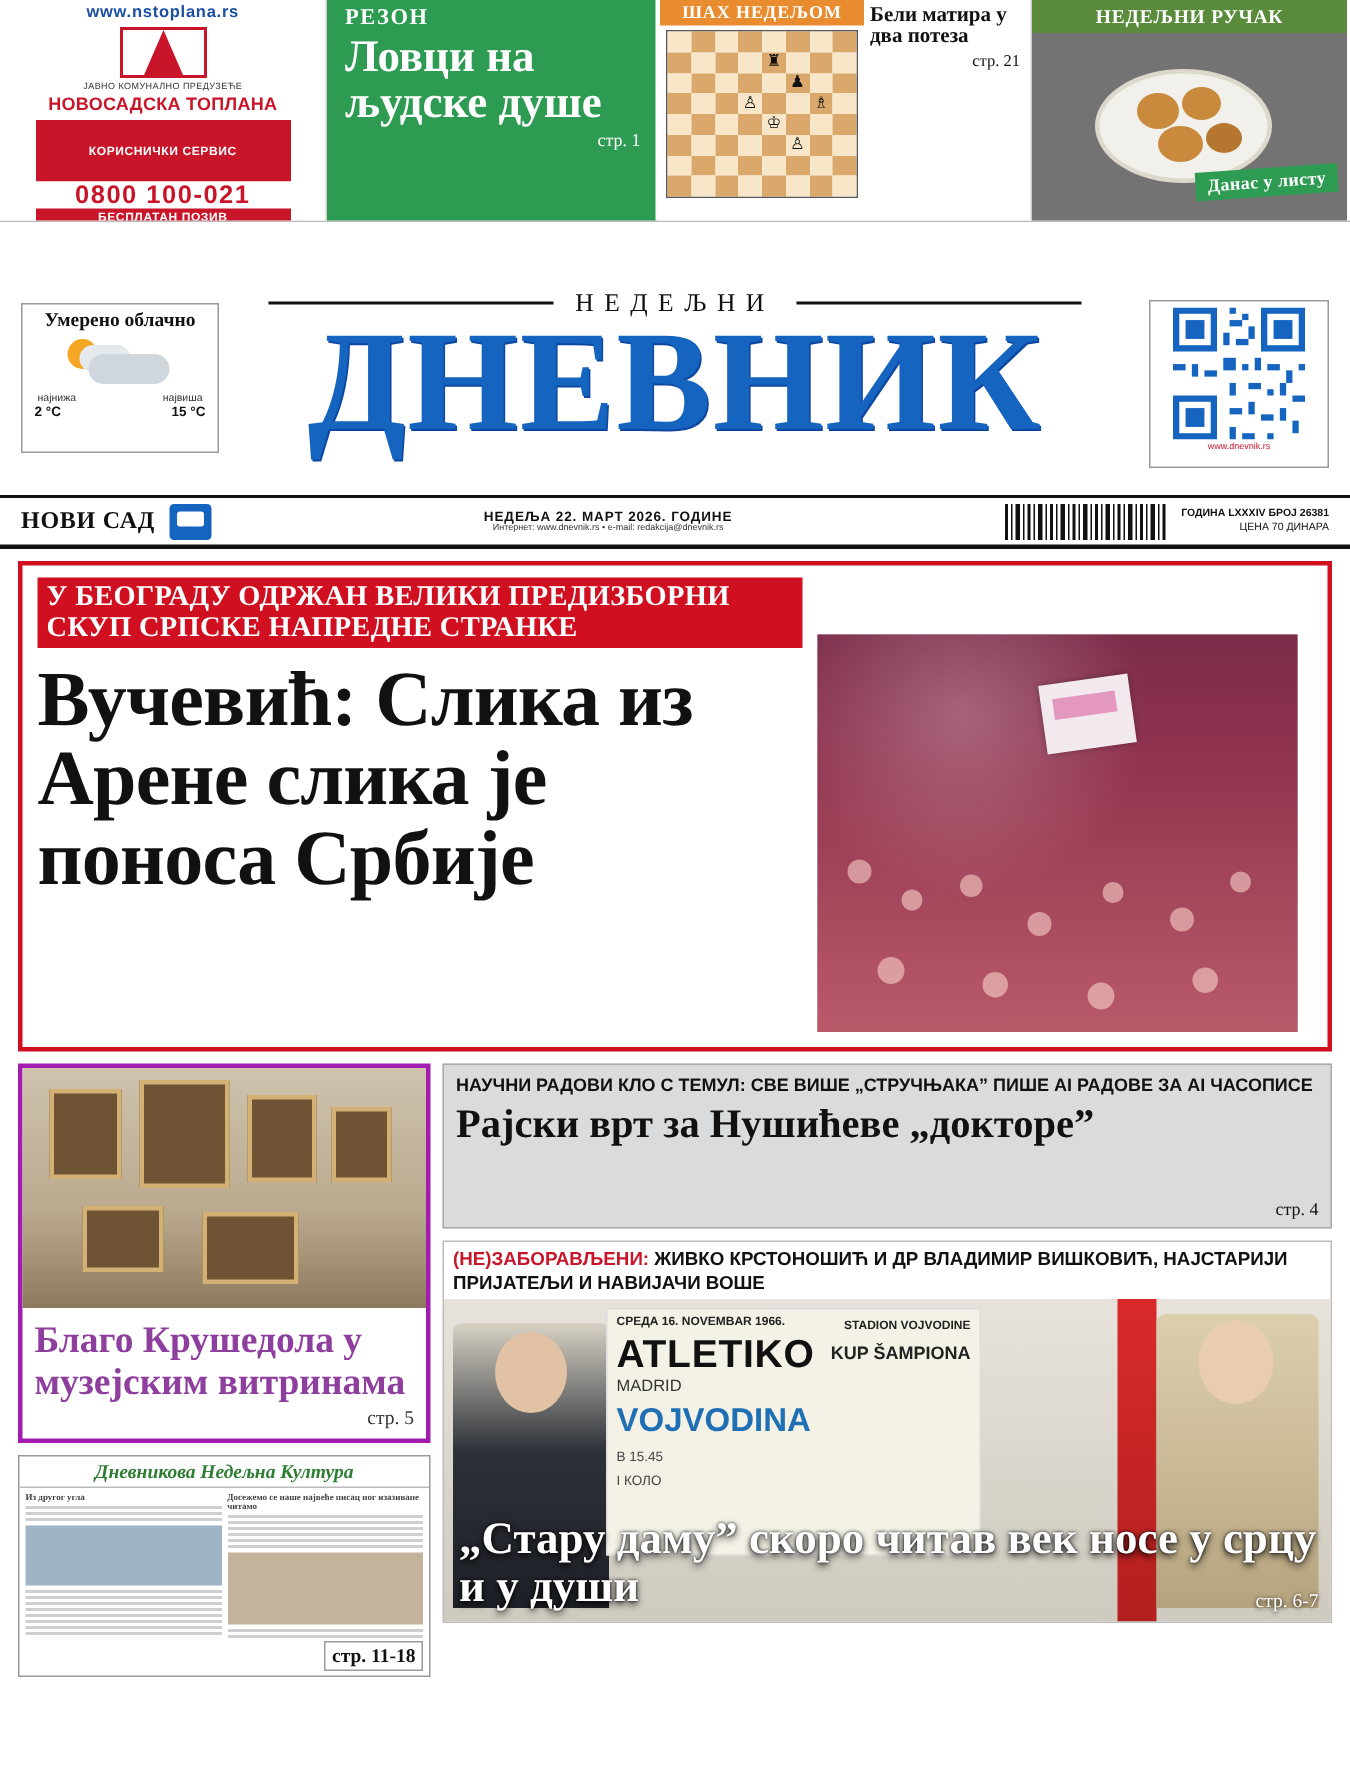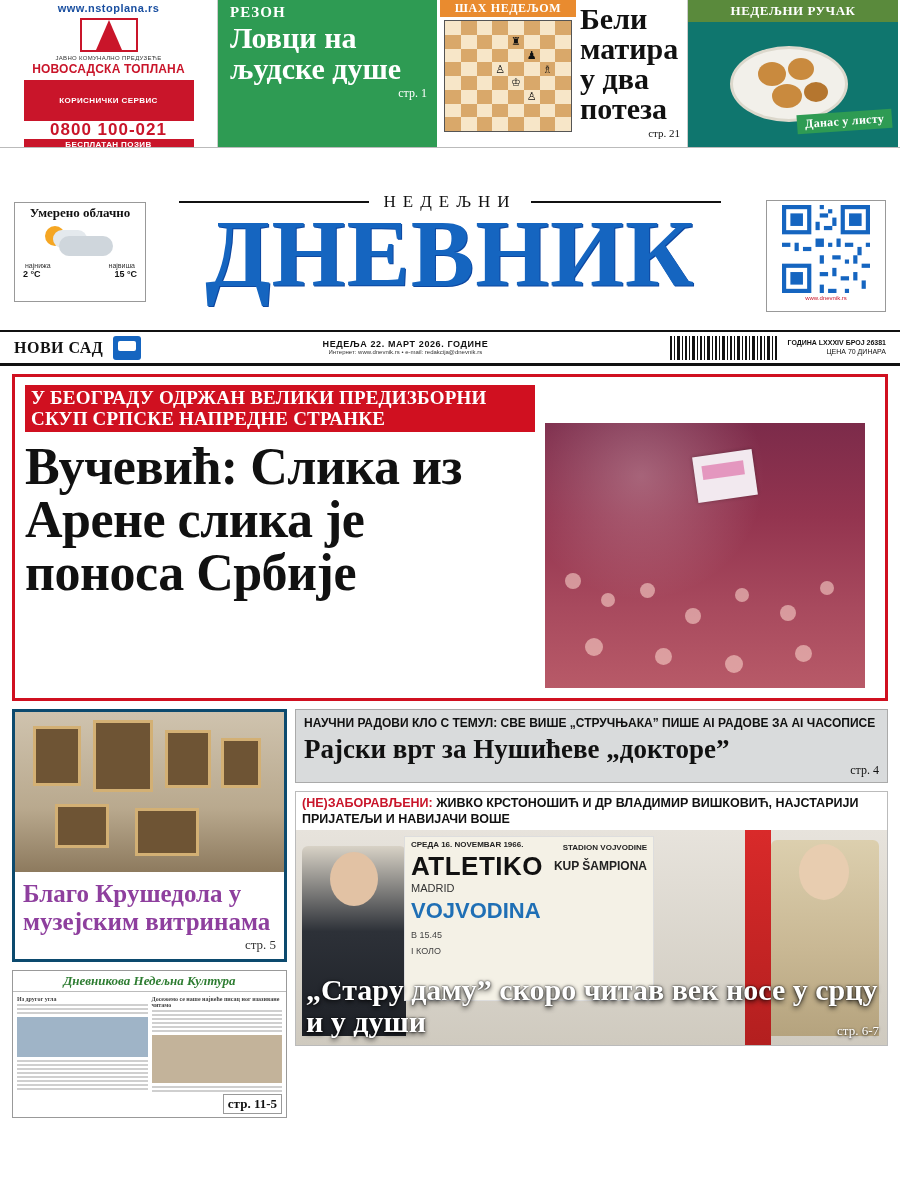--- a/index.html
+++ b/index.html
@@ -99,26 +99,26 @@
   .board {
     width: 128px; height: 112px; margin: 3px auto 0;
     border: 1px solid #555;
     display: grid; grid-template-columns: repeat(8, 1fr); grid-template-rows: repeat(8, 1fr);
   }
   .sq-l { background: #f7e6c8; }
   .sq-d { background: #d9a86a; }
   .pc { display: flex; align-items: center; justify-content: center; font-size: 11px; line-height: 1; }
   .chess-right { width: 106px; padding: 4px 4px 0 2px; }
   .chess-right .headline {
-    font-size: 30px; font-weight: bold; line-height: 1.0; color: #111;
+    font-size: 14px; font-weight: bold; line-height: 1.0; color: #111;
   }
   .chess-right .page { font-size: 11px; text-align: right; margin-top: 3px; }
 
   
-  .ts-food { width: 210px; position: relative; background: #0f766e; }
+  .ts-food { width: 210px; position: relative; background: #737373; }
   .food-band {
     position: absolute; top: 0; left: 0; right: 0; height: 22px;
     background: #5a8a3c; color: #fff;
     font-size: 13px; font-weight: bold; text-align: center; line-height: 22px;
     letter-spacing: .5px;
   }
   .food-plate {
     position: absolute; left: 42px; top: 46px; width: 118px; height: 76px;
     border-radius: 50%; background: #f2f0ea; border: 3px solid #dcd8cc;
   }
@@ -258,21 +258,21 @@
   .flag:after {
     content: ""; position: absolute; left: 8px; top: 10px; width: 42px; height: 14px;
     background: #c06; opacity: .35;
   }
 
   
   .row2 { display: flex; gap: 8px; margin-top: 8px; }
   .col-left { width: 275px; }
   .col-right { flex: 1; }
 
-  .museum-box { border: 3px solid #0c4a6e; }
+  .museum-box { border: 3px solid #a21caf; }
   .museum-photo {
     height: 160px; position: relative; overflow: hidden;
     background: linear-gradient(180deg,#cfc3ae 0%, #b9a98e 60%, #8d7a5e 100%);
   }
   .frame {
     position: absolute; background: #6e5434; border: 3px solid #d3b074;
   }
   .museum-title {
     font-size: 25px; font-weight: bold; color: #8e3f9e; line-height: 1.1;
     padding: 8px 8px 2px 8px;
@@ -297,21 +297,21 @@
   }
 
   .ai-box {
     border: 1px solid #aaa; background: #d9dbdc; padding: 6px 8px 4px 8px;
   }
   .ai-kicker {
     font-family: "Liberation Sans", sans-serif; font-size: 12px; font-weight: bold;
     line-height: 1.25; color: #111;
   }
   .ai-head { font-size: 27px; font-weight: bold; margin-top: 4px; line-height: 1.05; }
-  .ai-page { font-size: 12px; text-align: right; }
+  .ai-page { font-size: 12px; text-align: right; margin-top: 36px; }
 
   .legends-box { margin-top: 8px; border: 1px solid #bbb; }
   .legends-kicker {
     padding: 4px 6px 2px 6px; font-family: "Liberation Sans", sans-serif;
     font-size: 12.5px; font-weight: bold; line-height: 1.25;
   }
   .legends-kicker .hl { color: #c9152a; }
   .legends-photo {
     position: relative; height: 215px; overflow: hidden;
     background: linear-gradient(180deg,#e7e3dc,#cfcabf);
@@ -657,21 +657,21 @@
               <div class="mini-line"></div>
               <div class="mini-line"></div>
             <div class="mini-line"></div>
               <div class="mini-line"></div>
               <div class="mini-line"></div>
             <div class="mini-img" style="background:#c3b39a;height:48px;"></div>
             <div class="mini-line"></div>
               <div class="mini-line"></div>
           </div>
         </div>
-        <div class="culture-page">стр. 11-5</div>
+        <div class="culture-page">стр. 11-18</div>
       </div>
     </div>
 
     <div class="col-right">
 
       <div class="ai-box">
         <div class="ai-kicker">НАУЧНИ РАДОВИ  КЛО С ТЕМУЛ: СВЕ ВИШЕ „СТРУЧЊАКА” ПИШЕ AI РАДОВЕ ЗА AI ЧАСОПИСЕ</div>
         <div class="ai-head">Рајски врт  за Нушићеве „докторе”</div>
         <div class="ai-page">стр. 4</div>
       </div>

